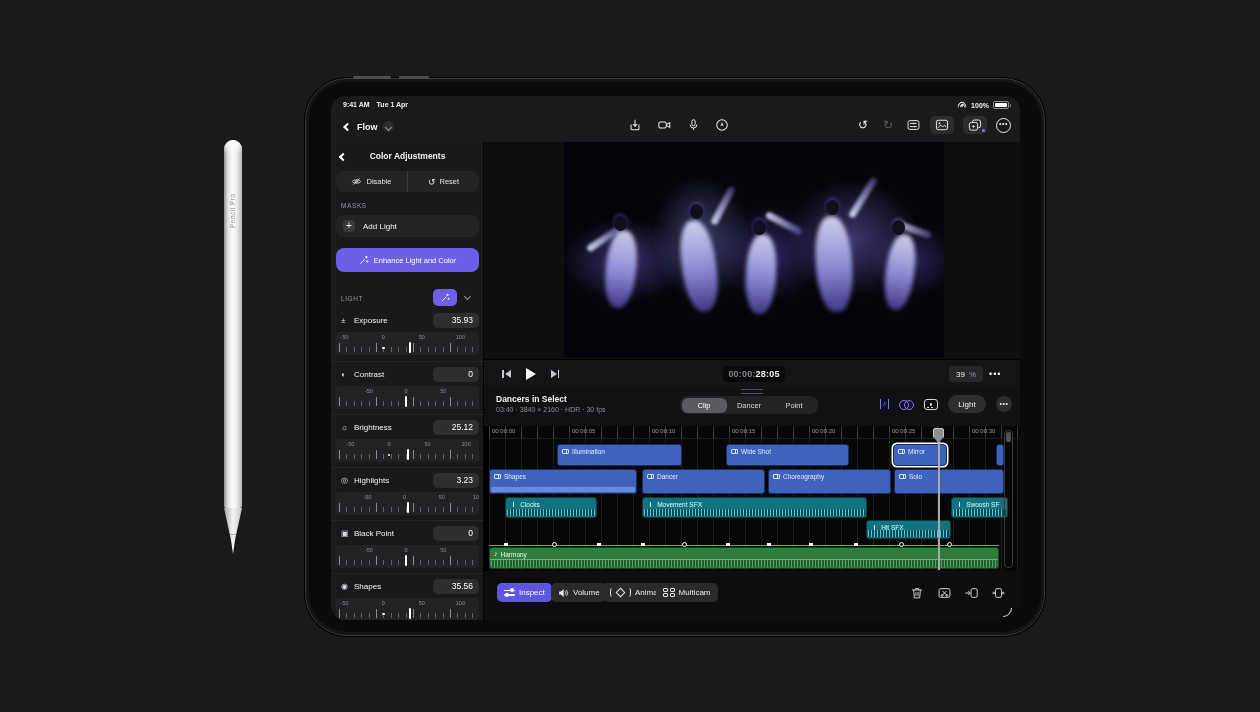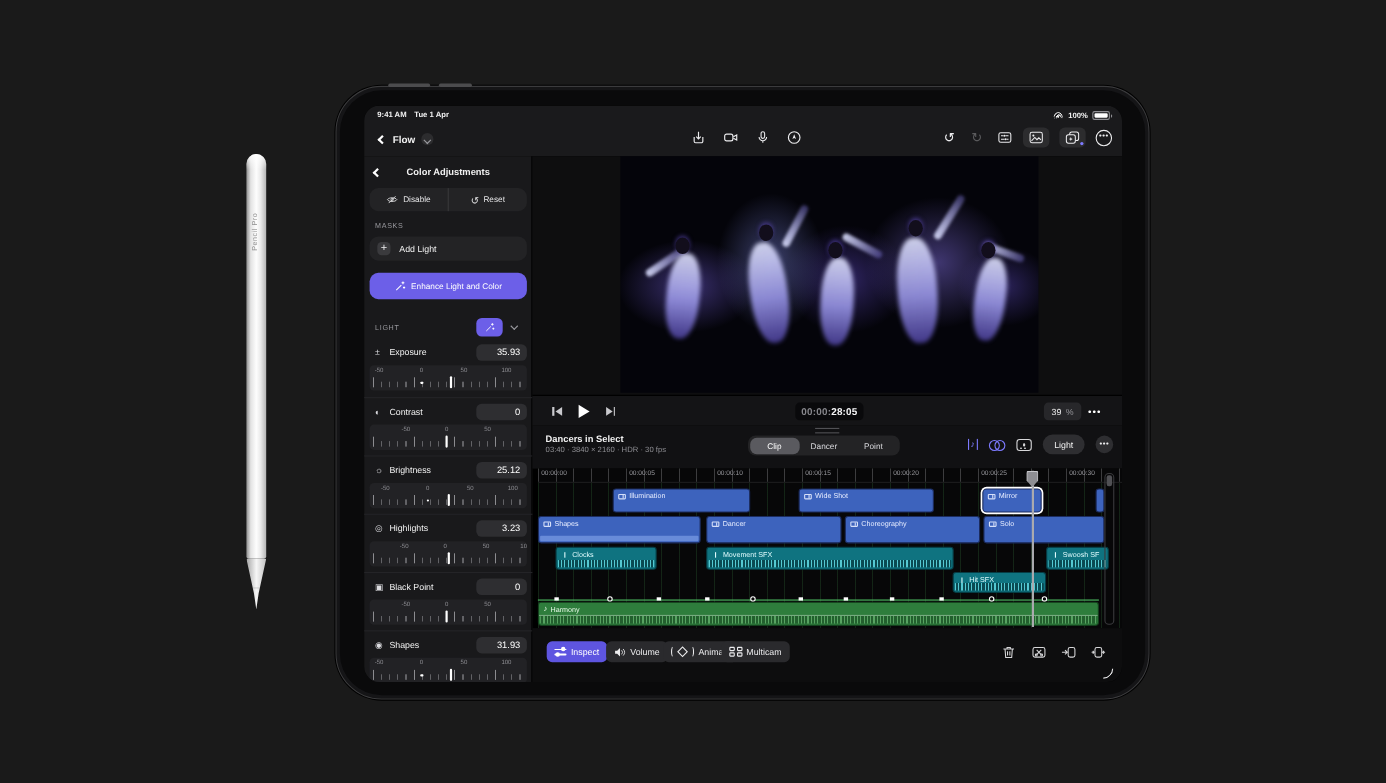--- a/index.html
+++ b/index.html
@@ -484,21 +484,21 @@
                 <span class="s-tick-label" style="left: 75%;">50</span>
                 <div class="t-minor"></div>
                 <div class="t-major"></div>
                 <div class="s-ind" style="left: calc(49% - 1px);"></div>
               </div>
             </div>
             <div class="s-block">
               <div class="s-head">
                 <span class="s-icon">◉</span>
                 <span class="s-name">Shapes</span>
-                <span class="s-value">31.93</span>
+                <span class="s-value">35.56</span>
               </div>
               <div class="s-ruler">
                 <span class="s-tick-label" style="left: 6%;">-50</span>
                 <span class="s-tick-label" style="left: 33%;">0</span>
                 <span class="s-tick-label" style="left: 60%;">50</span>
                 <span class="s-tick-label" style="left: 87%;">100</span>
                 <div class="t-minor"></div>
                 <div class="t-major"></div>
                 <div class="s-dot" style="left: calc(33% - 1px);"></div>
                 <div class="s-ind" style="left: calc(52% - 1px);"></div>

